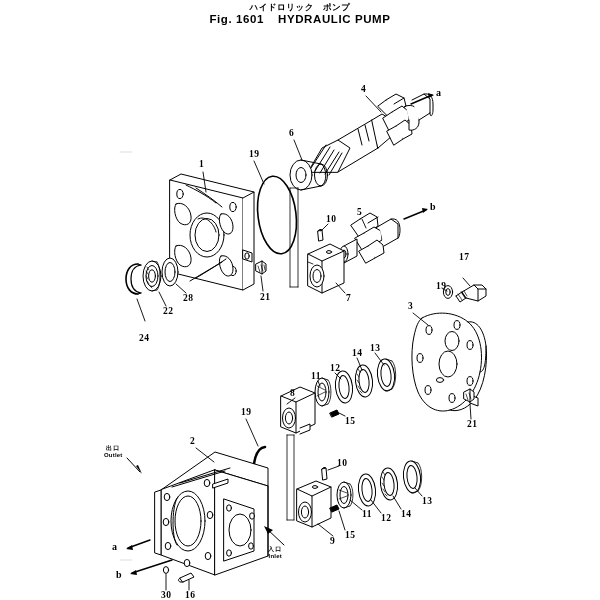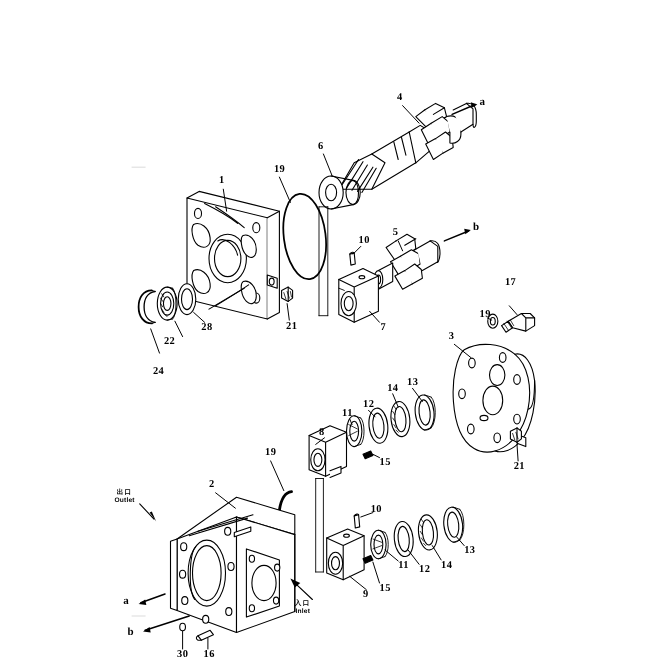--- a/index.html
+++ b/index.html
@@ -60,20 +60,24 @@
     display:block;
     font-family:"Liberation Sans", sans-serif;
     font-size:6px;font-weight:700;letter-spacing:.2px;
   }
 </style>
 </head>
 <body>
 
 <div id="sheet">
 
+  <div class="title-block">
+    <div class="title-jp">ハイドロリック　ポンプ</div>
+    <div class="title-en-row"><span class="fig-no">Fig. 1601</span><span>HYDRAULIC PUMP</span></div>
+  </div>
 
   <svg id="draw" viewBox="0 0 600 600">
     <defs>
       <g id="gearteeth"></g>
     </defs>
     <g fill="none" stroke="#000" stroke-width="1" stroke-linejoin="round" stroke-linecap="round">
 
       <g>
 
         <path d="M308,172 L322,148 L338,140 L350,148 L338,172 Z" fill="#fff"></path>
@@ -461,17 +465,17 @@
   <div class="lbl" style="left:345px;top:416px;">15</div>
   <div class="lbl" style="left:345px;top:530px;">15</div>
   <div class="lbl" style="left:185px;top:590px;">16</div>
   <div class="lbl" style="left:459px;top:252px;">17</div>
   <div class="lbl" style="left:436px;top:281px;">19</div>
   <div class="lbl" style="left:249px;top:149px;">19</div>
   <div class="lbl" style="left:241px;top:407px;">19</div>
   <div class="lbl" style="left:161px;top:590px;">30</div>
   <div class="lbl" style="left:260px;top:292px;">21</div>
   <div class="lbl" style="left:467px;top:419px;">21</div>
-  <div class="lbl" style="left:149px;top:306px;">22</div>
+  <div class="lbl" style="left:163px;top:306px;">22</div>
   <div class="lbl" style="left:183px;top:293px;">28</div>
   <div class="lbl" style="left:139px;top:321px;margin-top:12px;">24</div>
 
 </div>
 
 </body></html>

